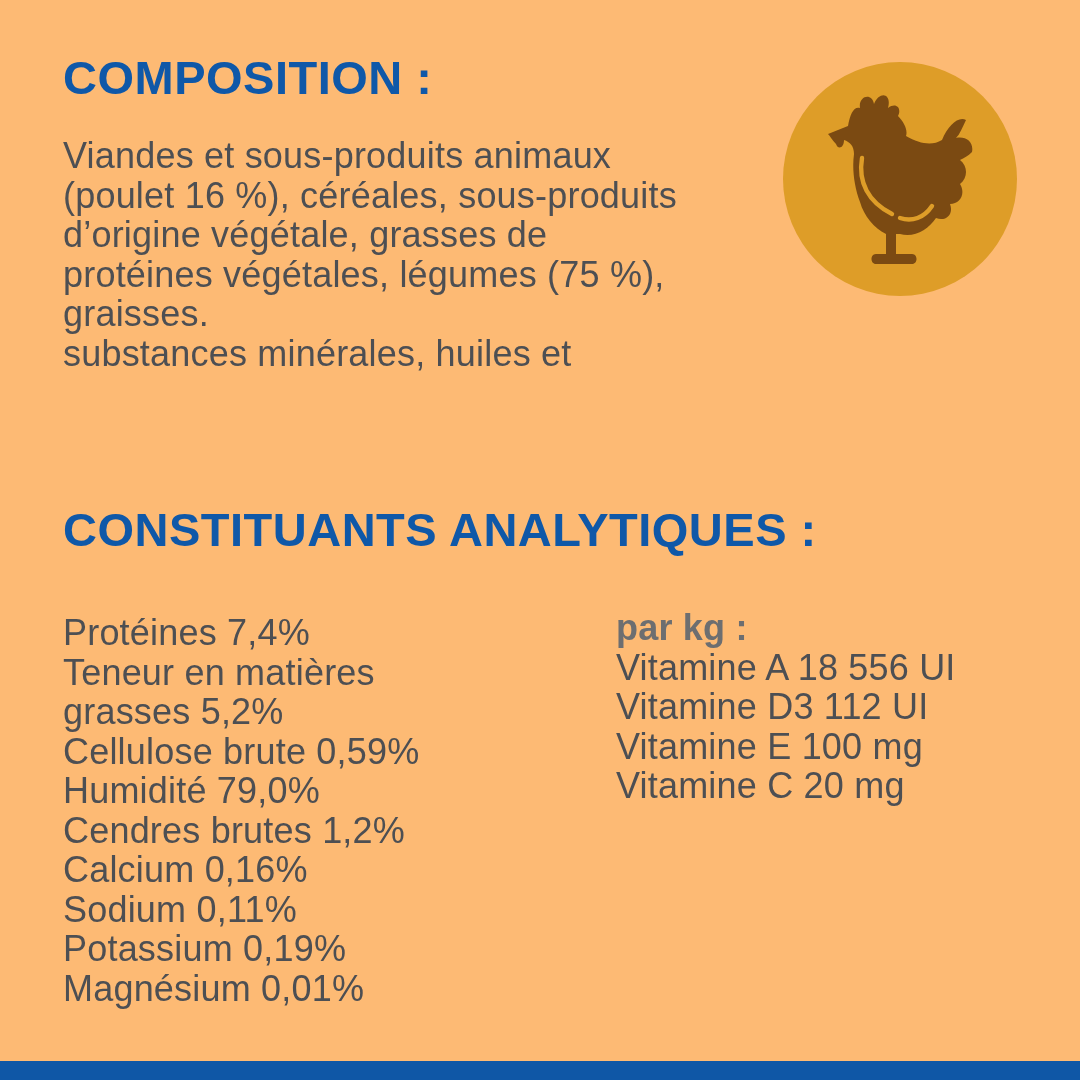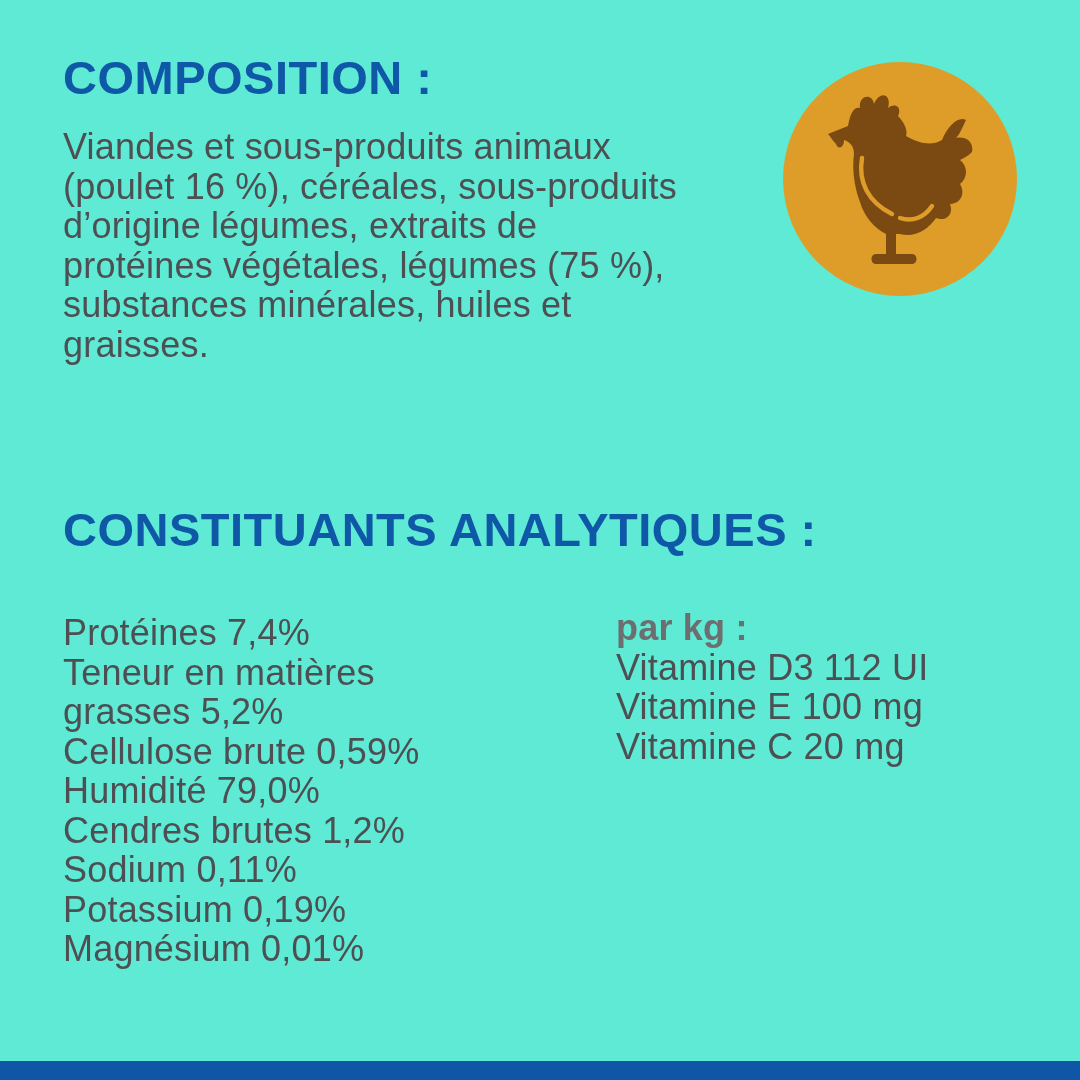--- a/index.html
+++ b/index.html
@@ -9,21 +9,21 @@
     --badge-orange: #DE9D28;
     --chicken-brown: #7B4A12;
     --bar-blue: #0F57A6;
   }
   * { box-sizing: border-box; }
   html, body { margin: 0; padding: 0; background: #ffffff; }
   .canvas {
     position: relative;
     width: 1080px;
     height: 1080px;
-    background: #5eead4;
+    background: #fdba74;
     overflow: hidden;
     font-family: "Liberation Sans", sans-serif;
   }
   .section-heading {
     position: absolute;
     left: 63px;
     margin: 0;
     color: var(--accent-blue);
     font-size: 47px;
     font-weight: 700;
@@ -34,21 +34,21 @@
   .heading-composition { top: 52px; }
   .heading-analytics { top: 504px; }
   .body-text {
     position: absolute;
     left: 63px;
     color: var(--text-gray);
     font-size: 36px;
     line-height: 39.5px;
     letter-spacing: 0.2px;
   }
-  .composition-body { top: 127px; }
+  .composition-body { top: 136px; }
   .constituents-list { top: 589px; margin-top: 24px; }
   .perkg-list { left: 616px; top: 608px; }
   .text-line { white-space: nowrap; }
   .perkg-heading {
     font-weight: 700;
     color: var(--muted-gray);
     white-space: nowrap;
   }
   .badge {
     position: absolute;
@@ -85,24 +85,24 @@
 </head>
 <body>
 
 <div class="canvas">
 
   <h1 class="section-heading heading-composition">COMPOSITION :</h1>
 
   <div class="body-text composition-body">
     <div class="text-line">Viandes et sous-produits animaux</div>
     <div class="text-line">(poulet 16 %), céréales, sous-produits</div>
-    <div class="text-line">d’origine légumes, extraits de</div>
+    <div class="text-line">d’origine végétale, grasses de</div>
     <div class="text-line">protéines végétales, légumes (75 %),</div>
+    <div class="text-line">graisses.</div>
     <div class="text-line">substances minérales, huiles et</div>
-    <div class="text-line">graisses.</div>
   </div>
 
   <div class="badge">
     <svg viewBox="0 0 100 100" aria-hidden="true">
       <path class="chicken-silhouette" d="
         M 20 30
         L 30 26
         C 31 20, 33 16, 36 17
         C 35 11, 42 9, 43 15
         C 46 8, 52 10, 50 17
@@ -138,27 +138,29 @@
 
   <h1 class="section-heading heading-analytics">CONSTITUANTS ANALYTIQUES :</h1>
 
   <div class="body-text constituents-list">
     <div class="text-line">Protéines 7,4%</div>
     <div class="text-line">Teneur en matières</div>
     <div class="text-line">grasses 5,2%</div>
     <div class="text-line">Cellulose brute 0,59%</div>
     <div class="text-line">Humidité 79,0%</div>
     <div class="text-line">Cendres brutes 1,2%</div>
+    <div class="text-line">Calcium 0,16%</div>
     <div class="text-line">Sodium 0,11%</div>
     <div class="text-line">Potassium 0,19%</div>
     <div class="text-line">Magnésium 0,01%</div>
   </div>
 
   <div class="body-text perkg-list">
     <div class="perkg-heading">par kg :</div>
+    <div class="text-line">Vitamine A 18 556 UI</div>
     <div class="text-line">Vitamine D3 112 UI</div>
     <div class="text-line">Vitamine E 100 mg</div>
     <div class="text-line">Vitamine C 20 mg</div>
   </div>
 
   <div class="bottom-bar"></div>
 
 </div>
 
 </body></html>

